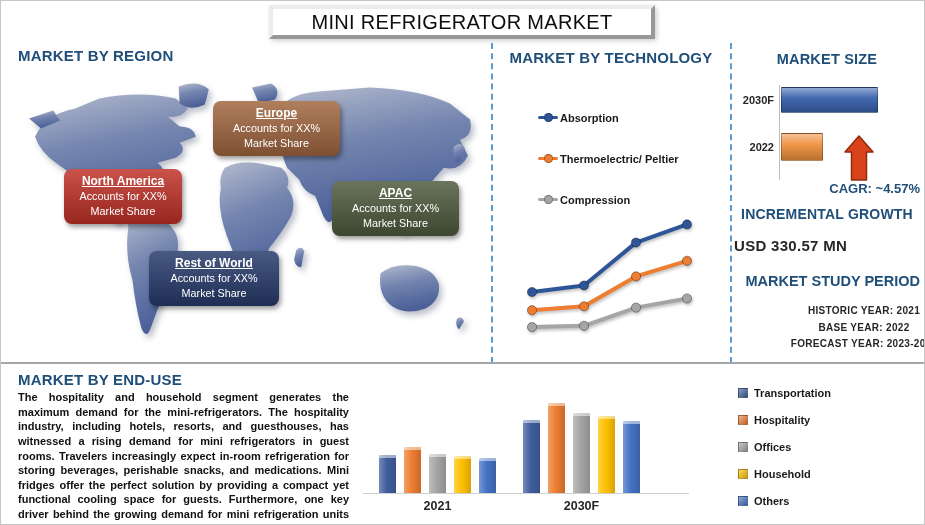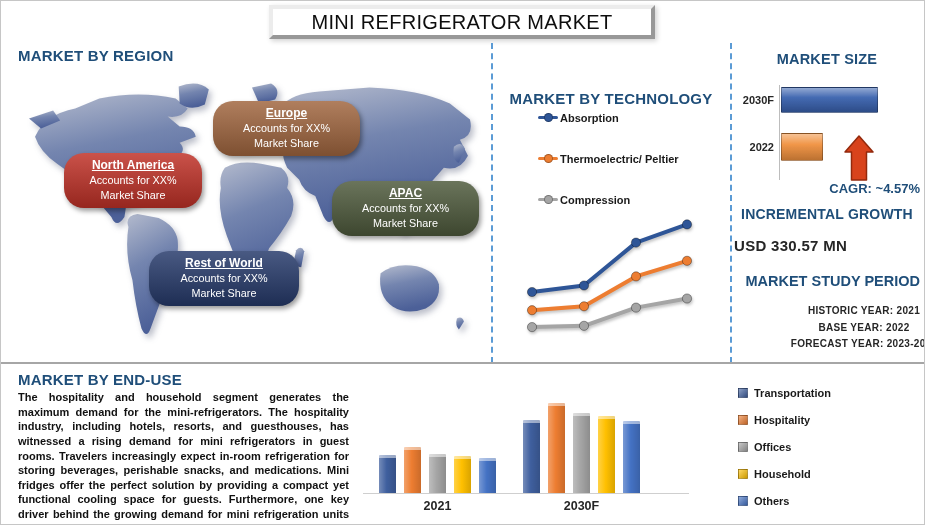--- a/index.html
+++ b/index.html
@@ -9,21 +9,21 @@
   .title-box{position:absolute;left:268px;top:4px;width:386px;height:34px;background:#fff;
              border:4px outset #ececec;box-shadow:2px 2px 5px rgba(0,0,0,.18);
              display:flex;align-items:center;justify-content:center;box-sizing:border-box;}
   .title-text{font-size:20px;font-weight:normal;color:#0d0d0d;letter-spacing:.3px;white-space:nowrap;}
   
   .sec-h{position:absolute;color:#1f4e79;font-weight:bold;font-size:15px;letter-spacing:.2px;}
   .vdash{position:absolute;top:42px;height:320px;width:0;border-left:2px dashed #5b9bd5;}
   .hdivider{position:absolute;left:0;top:361px;width:925px;height:0;border-top:2px solid #a6a6a6;}
   
   .map-svg{position:absolute;left:26px;top:72px;filter:drop-shadow(3px 4px 3px rgba(60,70,100,.35));}
-  .region-label{position:absolute;border-radius:20px;color:#fff;text-align:center;padding:5px 10px 6px;
+  .region-label{position:absolute;border-radius:8px;color:#fff;text-align:center;padding:5px 0 6px;
                 box-shadow:2px 3px 5px rgba(0,0,0,.4);
                 background-image:linear-gradient(180deg,rgba(255,255,255,.16),rgba(0,0,0,.22));}
   .rl-title{font-weight:bold;font-size:12px;text-decoration:underline;line-height:1.25;}
   .rl-line{font-size:10.8px;line-height:1.35;font-weight:500;}
   .rl-na{left:63px;top:152px;width:118px;}
   .rl-eu{left:212px;top:100px;width:127px;}
   .rl-apac{left:331px;top:180px;width:127px;}
   .rl-row{left:148px;top:250px;width:130px;}
   
   .tech-legend{position:absolute;left:537px;top:110px;display:flex;flex-direction:column;gap:28px;}
@@ -112,42 +112,42 @@
       <path d="M425,72 Q432,66 436,74 L430,88 Q423,86 425,72 Z"></path>
       <path d="M330,138 Q340,134 346,140 L340,148 Q331,146 330,138 Z"></path>
       <path d="M352,144 Q360,141 364,147 L357,153 Q351,150 352,144 Z"></path>
       <path d="M370,150 Q377,147 380,153 L374,158 Q369,155 370,150 Z"></path>
       <path d="M388,120 Q393,116 396,122 L391,132 Q386,128 388,120 Z"></path>
       <path d="M352,198 Q366,187 388,191 Q406,195 410,209 Q412,225 397,233 Q378,240 364,231 Q349,221 352,198 Z"></path>
       <path d="M428,243 Q433,240 435,246 L430,254 Q426,250 428,243 Z"></path>
     </g>
   </svg>
 
-  <div class="region-label rl-na" style="background-color: rgb(192, 49, 39);">
+  <div class="region-label rl-na" style="background-color: rgb(192, 49, 39); margin-top: 16px;">
     <div class="rl-title">North America</div>
     <div class="rl-line">Accounts for XX%</div>
     <div class="rl-line">Market Share</div>
   </div>
   <div class="region-label rl-eu" style="background-color: rgb(161, 102, 63);">
     <div class="rl-title">Europe</div>
     <div class="rl-line">Accounts for XX%</div>
     <div class="rl-line">Market Share</div>
   </div>
   <div class="region-label rl-apac" style="background-color: rgb(78, 90, 60);">
     <div class="rl-title">APAC</div>
     <div class="rl-line">Accounts for XX%</div>
     <div class="rl-line">Market Share</div>
   </div>
   <div class="region-label rl-row" style="background-color: rgb(38, 58, 107);">
     <div class="rl-title">Rest of World</div>
     <div class="rl-line">Accounts for XX%</div>
     <div class="rl-line">Market Share</div>
   </div>
 
-  <div class="sec-h" style="left:491px;top:48px;width:238px;text-align:center;margin-top:41px;">MARKET BY TECHNOLOGY</div>
+  <div class="sec-h" style="left:491px;top:48px;width:238px;text-align:center;">MARKET BY TECHNOLOGY</div>
   <div class="tech-legend" id="tech-legend">
       <div class="tl-item">
         <span class="tl-mark" style="background: rgb(46, 85, 151);">
           <span class="tl-dot" style="background: rgb(46, 85, 151);"></span>
         </span>
         <span class="tl-label">Absorption</span>
       </div>
       <div class="tl-item">
         <span class="tl-mark" style="background: rgb(237, 125, 49);">
           <span class="tl-dot" style="background: rgb(237, 125, 49);"></span>

